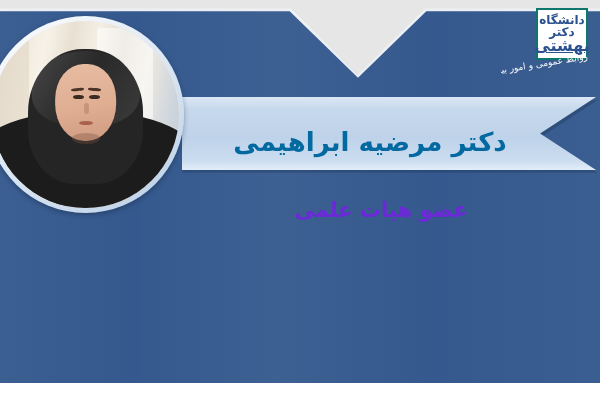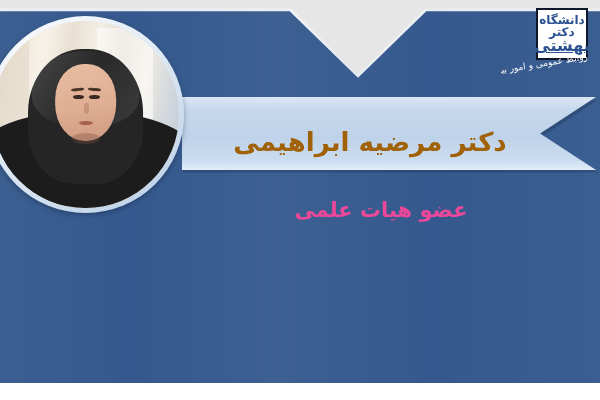--- a/index.html
+++ b/index.html
@@ -111,37 +111,37 @@
   }
   .ribbon-title {
     position: absolute;
     left: 182px;
     top: 97px;
     width: 376px;
     height: 90px;
     display: flex;
     align-items: center;
     justify-content: center;
-    color: #a16207;
+    color: #0369a1;
     font-size: 26px;
     font-weight: bold;
     letter-spacing: -0.5px;
     white-space: nowrap;
     direction: rtl;
   }
 
   
   .caption {
     position: absolute;
     left: 176px;
     top: 196px;
     width: 410px;
     text-align: center;
     direction: rtl;
-    color: #ec4899;
+    color: #6d28d9;
     line-height: 1.42;
   }
   .caption .line {
     font-size: 21px;
     font-weight: bold;
     white-space: nowrap;
   }
 
   
   .portrait-wrap {
@@ -307,21 +307,21 @@
     top: 8px;
     width: 88px;
     height: 86px;
   }
   .logo-mark {
     position: absolute;
     right: 2px;
     top: 0;
     width: 52px;
     height: 52px;
-    border: 2px solid #0f172a;
+    border: 2px solid #0f766e;
     background: #ffffff;
     box-sizing: border-box;
     display: flex;
     align-items: center;
     justify-content: center;
   }
   .logo-mark-inner {
     width: 100%;
     height: 100%;
     display: flex;

